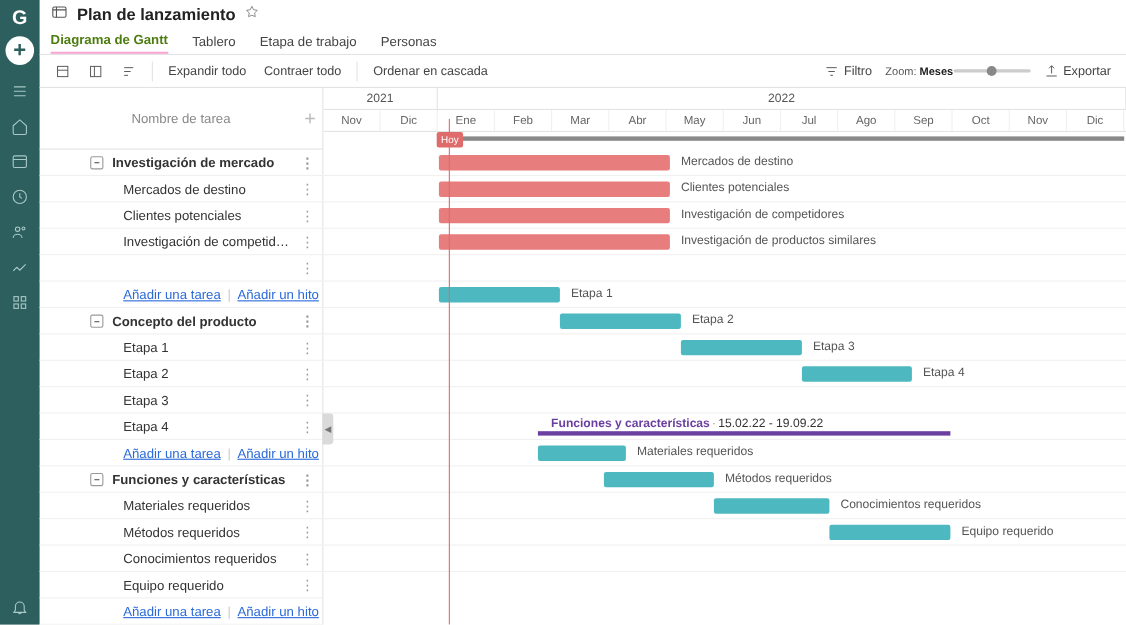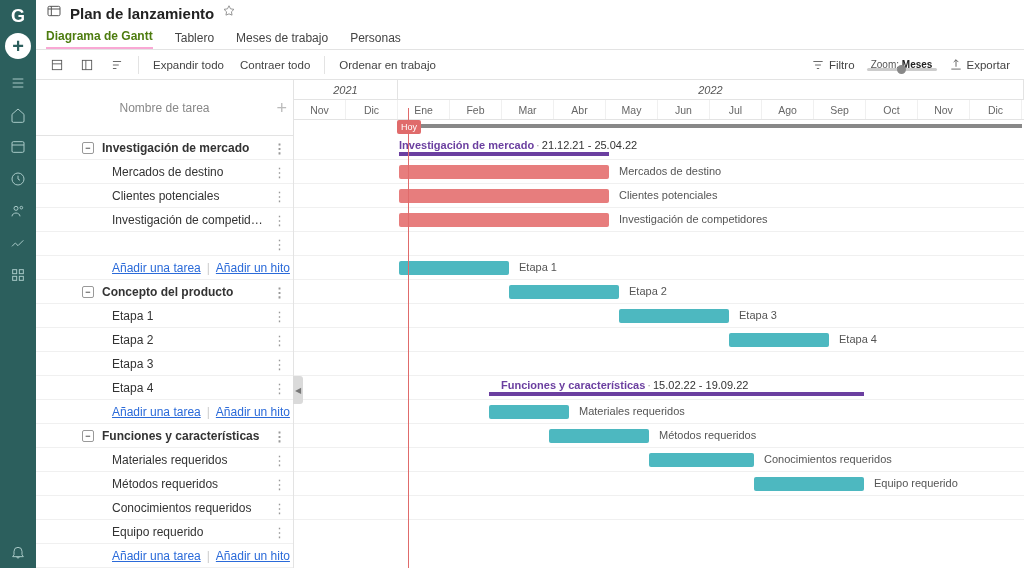--- a/index.html
+++ b/index.html
@@ -21,21 +21,21 @@
 
 .tabs { height: 24px; display: flex; align-items: flex-end; padding: 0 10px; gap: 22px; font-size: 12px; color: #444; }
 .tabs .tab { padding-bottom: 4px; cursor: pointer; }
 .tabs .tab.active { color: #4d7c0f; border-bottom: 2px solid #f9a8d4; font-weight: 600; }
 
 .toolbar { height: 32px; border-top: 1px solid #e3e3e3; border-bottom: 1px solid #e3e3e3; display: flex; align-items: center; padding: 0 10px; font-size: 11.5px; color: #444; gap: 8px; }
 .toolbar .tb { cursor: pointer; padding: 3px 4px; display: inline-flex; align-items: center; gap: 4px; }
 .toolbar .div { width: 1px; height: 18px; background: #e3e3e3; margin: 0 2px; }
 .toolbar .grow { flex: 1; }
 .toolbar svg { width: 14px; height: 14px; stroke: #555; fill: none; stroke-width: 1.5; }
-.zoomwrap { display: flex; flex-direction: column; align-items: center; font-size: 10px; color: #555; }
+.zoomwrap { display: flex; flex-direction: row; align-items: center; font-size: 10px; color: #555; }
 .zoomwrap .zlab { margin-bottom: -2px; }
 .zoomwrap .zlab b { font-weight: 600; color: #222; }
 .zoomwrap .slider { width: 70px; height: 3px; background: #ccc; position: relative; border-radius: 2px; }
 .zoomwrap .slider .thumb { width: 9px; height: 9px; background: #888; border-radius: 50%; position: absolute; top: -3px; left: 44%; }
 
 .content { flex: 1; display: flex; position: relative; }
 
 .tasklist { width: 258px; border-right: 1px solid #e3e3e3; font-size: 12px; color: #333; position: relative; }
 .tlhdr { height: 56px; border-bottom: 1px solid #e3e3e3; display: flex; align-items: center; justify-content: center; color: #888; position: relative; }
 .tlhdr .addcol { position: absolute; right: 6px; top: 50%; transform: translateY(-50%); color: #bbb; font-size: 18px; cursor: pointer; }
@@ -44,21 +44,21 @@
 .row .chev { width: 12px; height: 12px; border: 1px solid #999; display: inline-flex; align-items: center; justify-content: center; margin-right: 8px; font-size: 9px; color: #555; border-radius: 2px; cursor: pointer; }
 .row .indent { display: inline-block; }
 .row .rtext { flex: 1; overflow: hidden; text-overflow: ellipsis; white-space: nowrap; padding-right: 24px; }
 .row .dots { position: absolute; right: 8px; top: 50%; transform: translateY(-50%); color: #999; cursor: pointer; letter-spacing: -1px; font-size: 13px; }
 .row.addrow { color: #2a6ad9; }
 .row.addrow .alink { cursor: pointer; text-decoration: underline; }
 .row.addrow .sep { color: #ccc; margin: 0 6px; }
 
 .timeline { flex: 1; overflow: hidden; position: relative; }
 .tlyears { height: 20px; display: flex; border-bottom: 1px solid #e3e3e3; font-size: 11px; color: #555; }
-.tlyears > div { display: flex; align-items: center; justify-content: center; border-right: 1px solid #e3e3e3; font-style: italic; }
+.tlyears > div { display: flex; align-items: center; justify-content: center; border-right: 1px solid #e3e3e3; }
 .tlmonths { height: 20px; display: flex; border-bottom: 1px solid #e3e3e3; font-size: 10.5px; color: #666; text-align: right; }
 .tlmonths > div { flex: 0 0 52px; display: flex; align-items: center; justify-content: center; border-right: 1px solid #f0f0f0; }
 .tlrows { position: relative; }
 .tlrows .trow { height: 24px; border-bottom: 1px solid #f0f0f0; position: relative; }
 .todayline { position: absolute; top: 28px; bottom: 0; width: 1px; background: #e06b6b; z-index: 5; }
 .today-badge { position: absolute; top: 40px; background: #e06b6b; color: #fff; font-size: 9px; padding: 2px 4px; border-radius: 2px; z-index: 6; }
 .projectbar { position: absolute; top: 44px; height: 4px; background: #888; z-index: 4; }
 
 .grpbar { position: absolute; height: 4px; background: #6b3fa0; top: 16px; }
 .grplabel { position: absolute; top: 3px; font-size: 11px; color: #333; white-space: nowrap; }
@@ -137,21 +137,21 @@
         </svg></span>
     <span class="title">Plan de lanzamiento</span>
     <span class="star"><svg viewBox="0 0 24 24">
           <path d="M12 3l2.6 5.3 5.9.9-4.3 4.1 1 5.8L12 16.9 6.8 19.1l1-5.8L3.5 9.2l5.9-.9z"></path>
         </svg></span>
   </div>
 
   <div class="tabs">
     <div class="tab active">Diagrama de Gantt</div>
     <div class="tab">Tablero</div>
-    <div class="tab">Meses de trabajo</div>
+    <div class="tab">Etapa de trabajo</div>
     <div class="tab">Personas</div>
   </div>
 
   <div class="toolbar">
     <span class="tb">
         <svg viewBox="0 0 24 24">
           <rect x="4" y="4" width="16" height="16"></rect>
           <path d="M4 10h16"></path>
         </svg>
       </span>
@@ -163,21 +163,21 @@
       </span>
     <span class="tb">
         <svg viewBox="0 0 24 24">
           <path d="M5 6h14M5 12h10M5 18h6"></path>
         </svg>
       </span>
     <span class="div"></span>
     <span class="tb">Expandir todo</span>
     <span class="tb">Contraer todo</span>
     <span class="div"></span>
-    <span class="tb">Ordenar en trabajo</span>
+    <span class="tb">Ordenar en cascada</span>
     <span class="grow"></span>
     <span class="tb">
         <svg viewBox="0 0 24 24">
           <path d="M4 6h16M7 12h10M10 18h4"></path>
         </svg>
         <span>Filtro</span>
       </span>
     <span class="zoomwrap">
       <span class="zlab"><span>Zoom:</span> <b>Meses</b></span>
       <span class="slider">
@@ -321,35 +321,35 @@
         <div>Nov</div>
         <div>Dic</div>
       </div>
       <div class="todayline" style="left:114px"></div>
       <div class="today-badge" style="left:103px">Hoy</div>
       <div class="projectbar" style="left:118px; width:610px"></div>
 
       <div class="tlrows" style="margin-top:16px">
 
         <div class="trow">
-            <div class="grplabel" style="left:105px"><b>Investigación de mercado</b><span class="dash">·</span><span>21.12.21 - 25.04.22</span></div>
-            <div class="grpbar" style="left:105px; width:210px"></div>
-          </div>
-        <div class="trow">
             <div class="taskbar red" style="left:105px; width:210px"></div>
             <div class="tasklabel" style="left:325px">Mercados de destino</div>
           </div>
         <div class="trow">
             <div class="taskbar red" style="left:105px; width:210px"></div>
             <div class="tasklabel" style="left:325px">Clientes potenciales</div>
           </div>
         <div class="trow">
             <div class="taskbar red" style="left:105px; width:210px"></div>
             <div class="tasklabel" style="left:325px">Investigación de competidores</div>
           </div>
+        <div class="trow">
+            <div class="taskbar red" style="left:105px; width:210px"></div>
+            <div class="tasklabel" style="left:325px">Investigación de productos similares</div>
+          </div>
         <div class="trow"></div>
 
         <div class="trow">
             <div class="taskbar teal" style="left:105px; width:110px"></div>
             <div class="tasklabel" style="left:225px">Etapa 1</div>
           </div>
         <div class="trow">
             <div class="taskbar teal" style="left:215px; width:110px"></div>
             <div class="tasklabel" style="left:335px">Etapa 2</div>
           </div>

